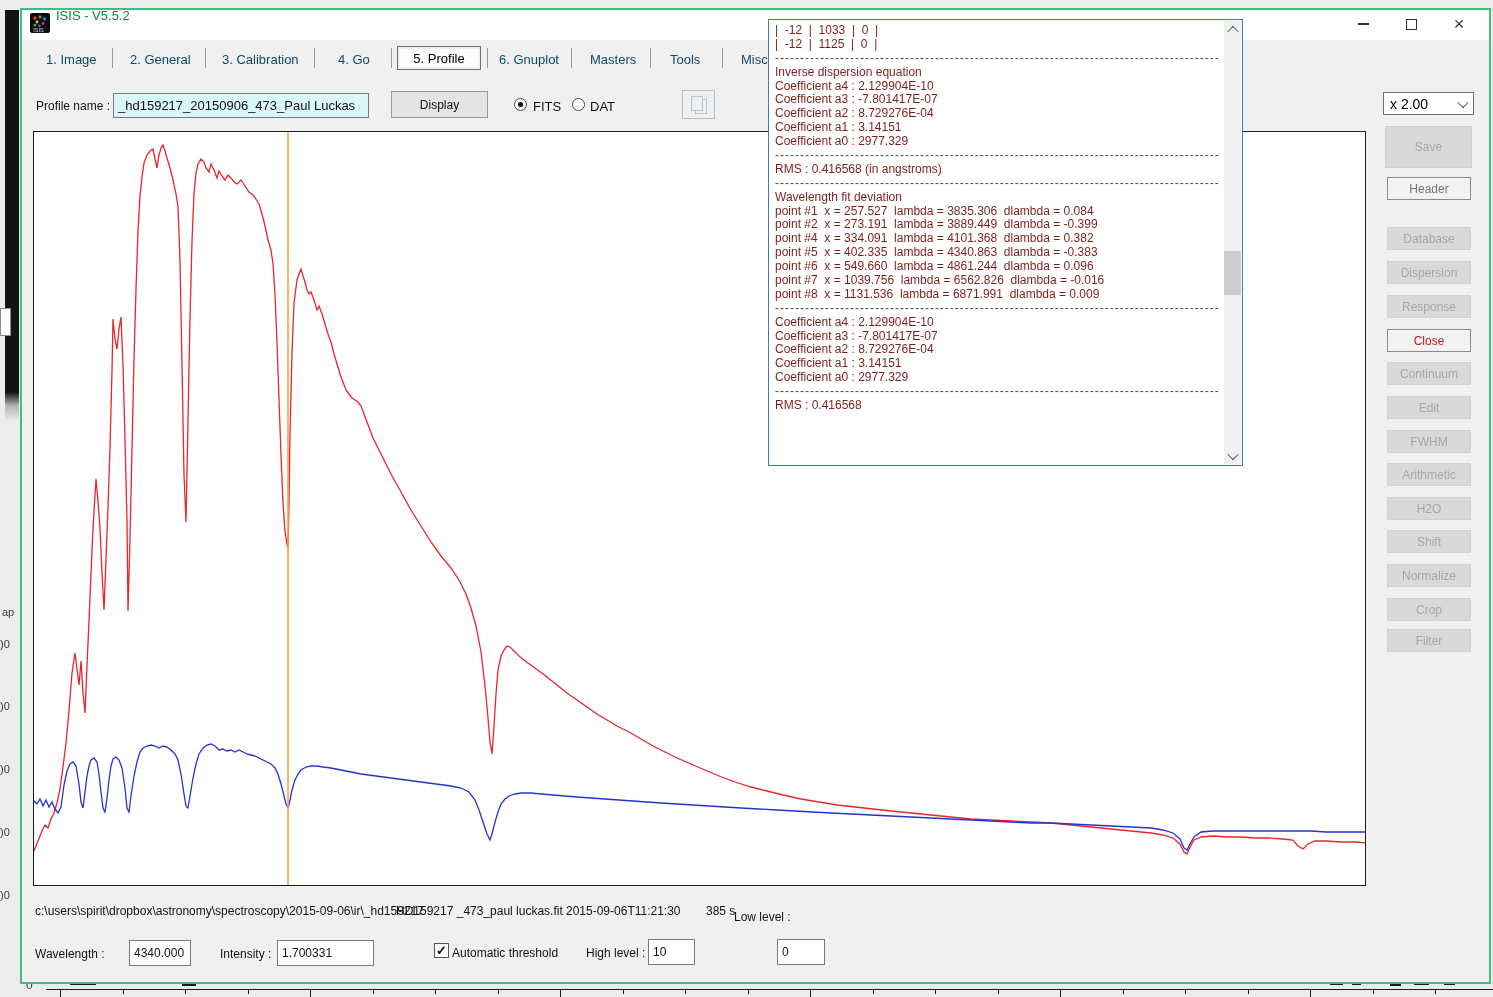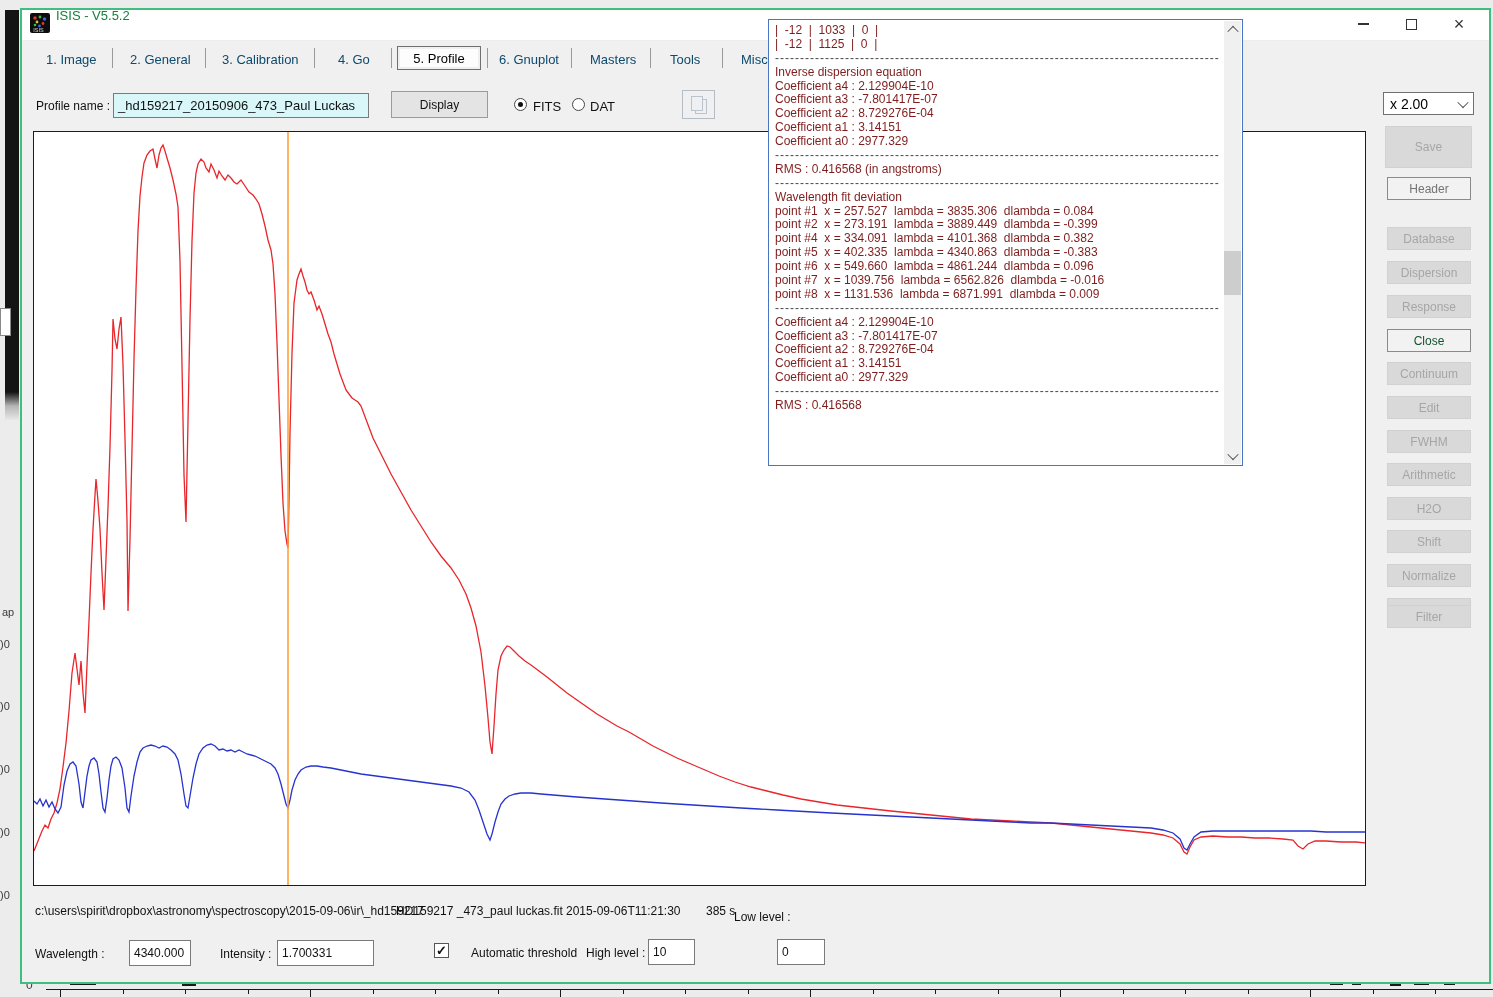--- a/index.html
+++ b/index.html
@@ -49,21 +49,21 @@
   .chev{width:7px;height:7px;border-right:1.6px solid #555;border-bottom:1.6px solid #555;}
   .chev.up{transform:rotate(-135deg) translate(-1px,-1px);}
   .chev.down{transform:rotate(45deg) translate(-1px,-1px);}
   .thumb{position:absolute;left:0;top:230px;width:17px;height:44px;background:#cdcdcd;}
   
   .select{position:absolute;left:1383px;top:92px;width:91px;height:23px;background:#fff;border:1px solid #707070;box-sizing:border-box;display:flex;align-items:center;padding:0 6px;font-size:14px;z-index:2;}
   .select .chev{margin-left:auto;}
   .btn{position:absolute;box-sizing:border-box;font-size:12px;display:flex;align-items:center;justify-content:center;z-index:2;white-space:nowrap;}
   .btn.dis{background:#d9d9d9;color:#a6a6a6;border:1px solid #d1d1d1;}
   .btn.en{background:#f2f2f2;color:#737373;border:1px solid #8a8a8a;}
-  .btn.red{color:#14532d;}
+  .btn.red{color:#b91c1c;}
   
   .cb{position:absolute;width:15px;height:15px;background:#fff;border:1px solid #555;box-sizing:border-box;z-index:2;}
   .cb.on::after{content:"✓";position:absolute;left:1px;top:-1px;font-size:13px;font-weight:bold;color:#111;}
 </style>
 </head>
 <body>
 
 <div class="stage">
 
   <div class="a bg-black"></div>
@@ -232,32 +232,32 @@
       <div class="btn dis" style="left: 1387px; top: 295px; width: 84px; height: 23px;">Response</div>
       <div class="btn en red" style="left: 1387px; top: 329px; width: 84px; height: 23px;">Close</div>
       <div class="btn dis" style="left: 1387px; top: 362px; width: 84px; height: 23px;">Continuum</div>
       <div class="btn dis" style="left: 1387px; top: 396px; width: 84px; height: 23px;">Edit</div>
       <div class="btn dis" style="left: 1387px; top: 430px; width: 84px; height: 23px;">FWHM</div>
       <div class="btn dis" style="left: 1387px; top: 463px; width: 84px; height: 23px;">Arithmetic</div>
       <div class="btn dis" style="left: 1387px; top: 497px; width: 84px; height: 23px;">H2O</div>
       <div class="btn dis" style="left: 1387px; top: 530px; width: 84px; height: 23px;">Shift</div>
       <div class="btn dis" style="left: 1387px; top: 564px; width: 84px; height: 23px;">Normalize</div>
       <div class="btn dis" style="left: 1387px; top: 598px; width: 84px; height: 23px;">Crop</div>
-      <div class="btn dis" style="left: 1387px; top: 605px; width: 84px; height: 23px;">Filter</div>
+      <div class="btn dis" style="left: 1387px; top: 629px; width: 84px; height: 23px;">Filter</div>
     </div>
 
   <span class="lbl" style="left:35px;top:904px;">c:\users\spirit\dropbox\astronomy\spectroscopy\2015-09-06\ir\_hd159217</span>
   <span class="lbl" style="left:396px;top:904px;">HD159217 _473_paul luckas.fit</span>
   <span class="lbl" style="left:566px;top:904px;">2015-09-06T11:21:30</span>
   <span class="lbl" style="left:706px;top:904px;">385 s</span>
 
   <span class="lbl" style="left:35px;top:947px;">Wavelength :</span>
   <div class="tbox" style="left:129px;top:940px;width:62px;height:26px;">4340.000</div>
   <span class="lbl" style="left:220px;top:947px;">Intensity :</span>
   <div class="tbox" style="left:277px;top:940px;width:97px;height:26px;">1.700331</div>
   <div class="cb on" style="left:434px;top:943px;"></div>
-  <span class="lbl" style="left:471px;top:946px;">Automatic threshold</span>
+  <span class="lbl" style="left:452px;top:946px;">Automatic threshold</span>
   <span class="lbl" style="left:586px;top:946px;">High level :</span>
   <div class="tbox" style="left:648px;top:939px;width:47px;height:26px;background:#fff;">10</div>
   <span class="lbl" style="left:710px;top:910px;margin-left:24px;">Low level :</span>
   <div class="tbox" style="left:777px;top:939px;width:48px;height:26px;background:#fff;">0</div>
 
 </div>
 
 </body></html>

